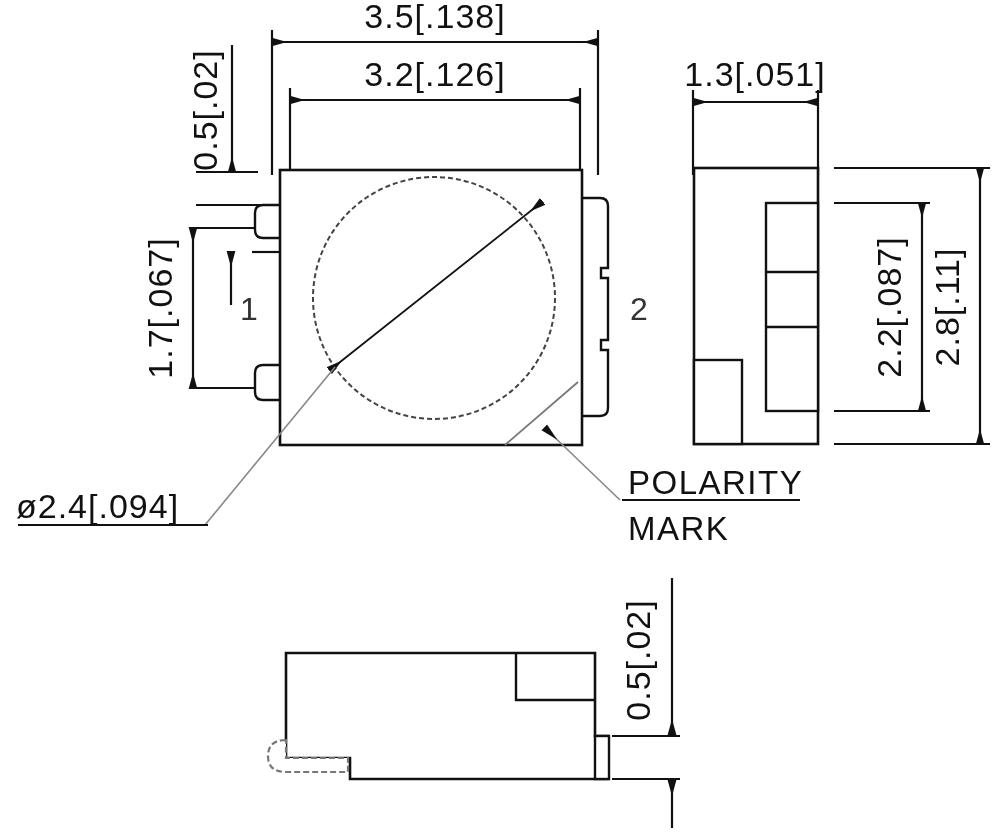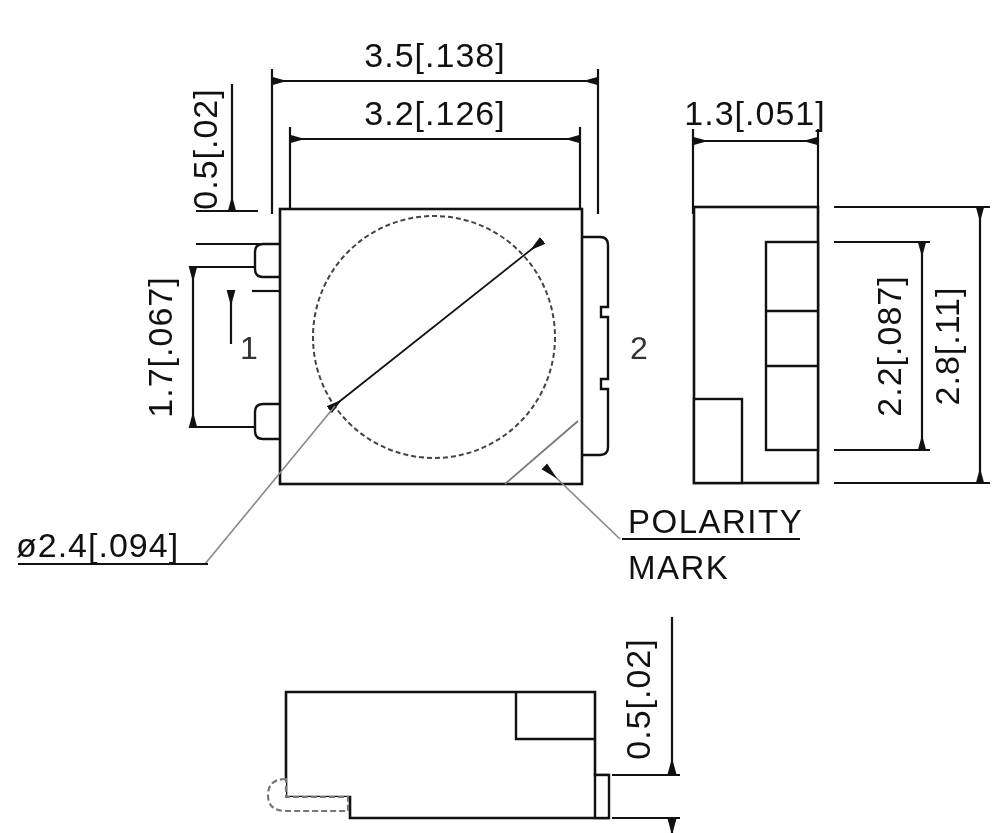--- a/index.html
+++ b/index.html
@@ -1,18 +1,18 @@
 <!DOCTYPE html>
 <html><head>
 <meta charset="utf-8">
 <style>
   html,body{margin:0;padding:0;background:#ffffff;}
   body{width:1000px;height:833px;overflow:hidden;
        font-family:"Liberation Sans","DejaVu Sans",sans-serif;}
-  #sheet{position:relative;width:1000px;height:764px;background:#fff;margin-top:39px;}
+  #sheet{position:relative;width:1000px;height:764px;background:#fff;}
   svg{display:block;}
   .dimtext{font-family:"Liberation Sans","DejaVu Sans",sans-serif;
            font-size:34px;fill:#111;letter-spacing:1px;}
   .pintext{font-family:"Liberation Sans","DejaVu Sans",sans-serif;
            font-size:32px;fill:#333;}
   .noteText{font-family:"Liberation Sans","DejaVu Sans",sans-serif;
            font-size:33px;fill:#111;letter-spacing:1.5px;}
 </style>
 </head>
 <body>

